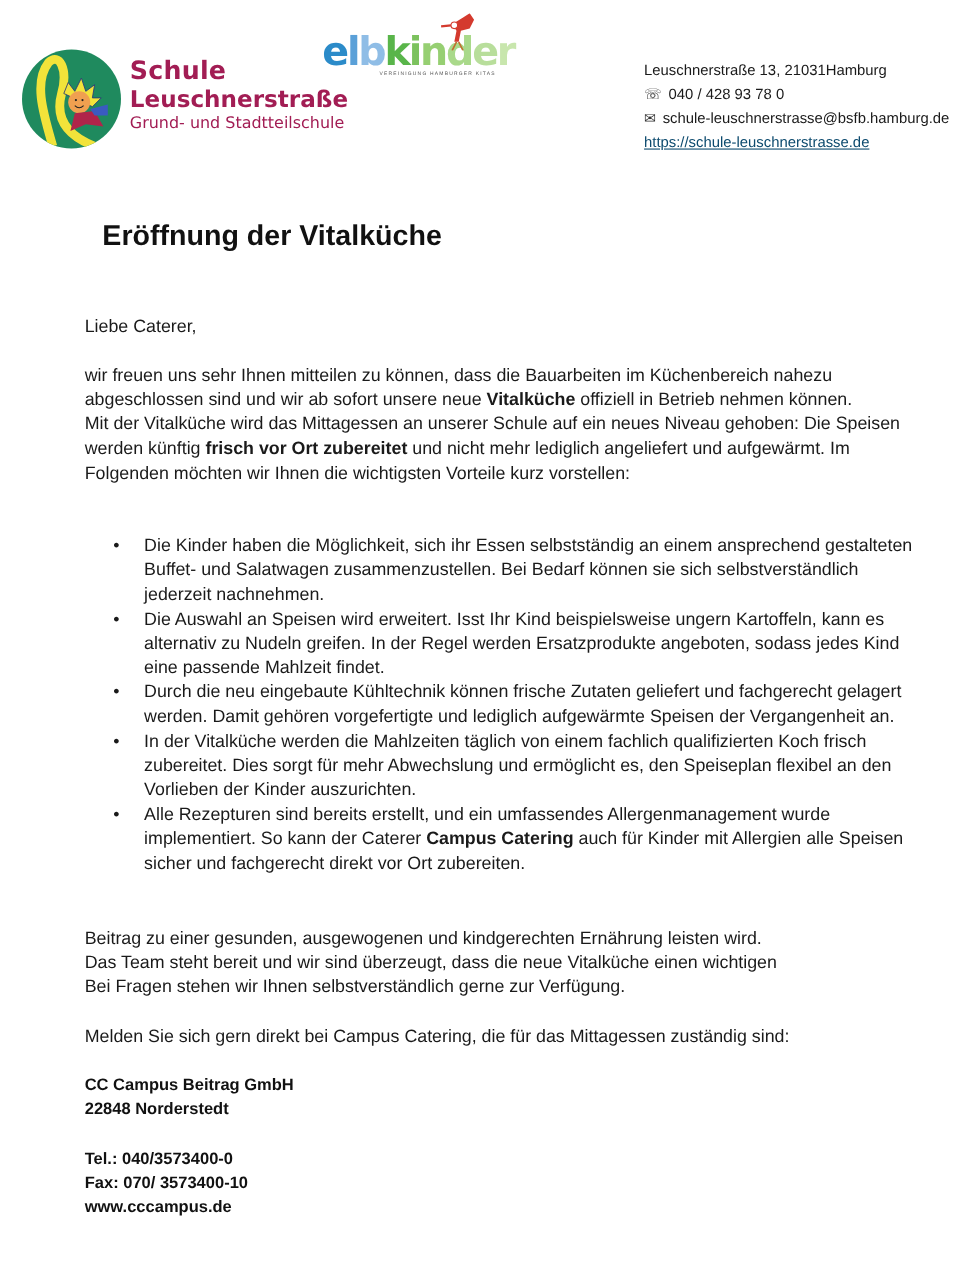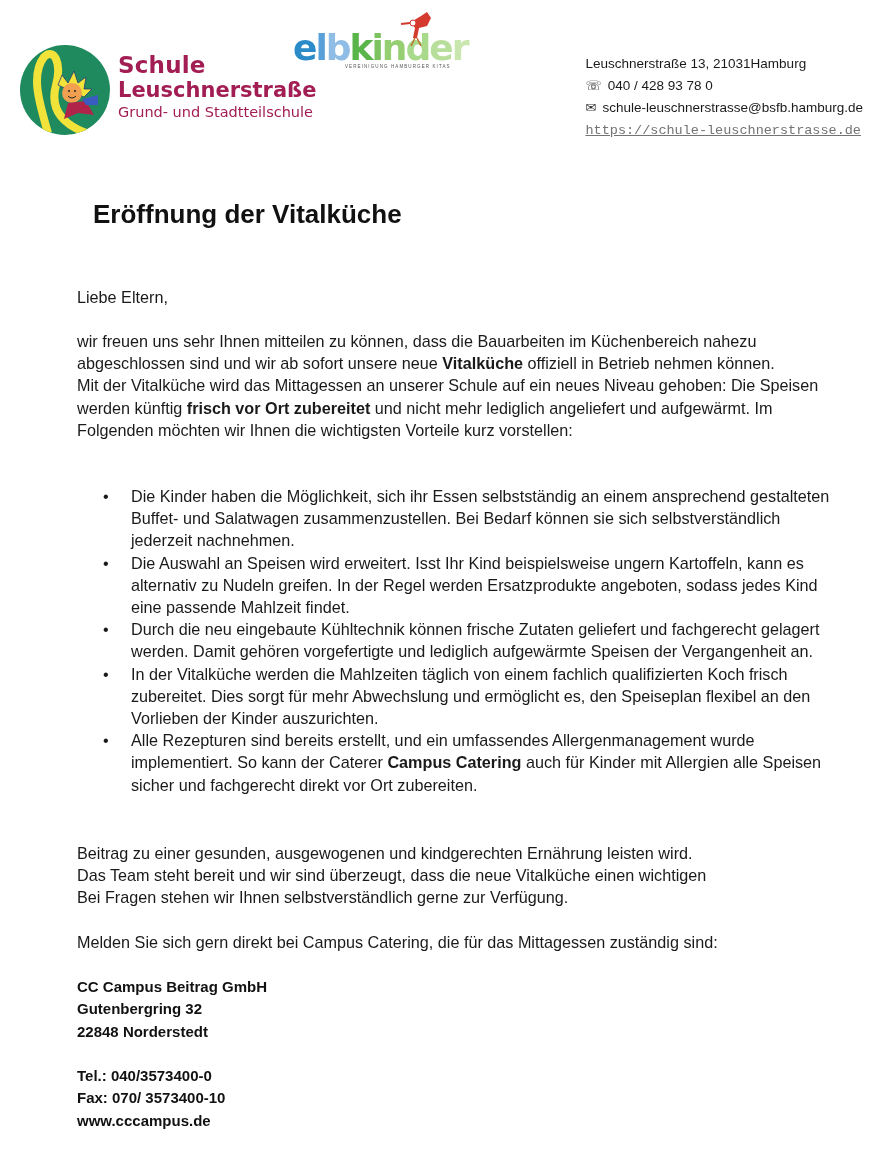--- a/index.html
+++ b/index.html
@@ -16,21 +16,21 @@
   .school-name .l3 { font-size: 14.5px; line-height: 20px; color: #a21d54; }
 
   .elb { position: absolute; left: 275px; top: 12px; width: 180px; height: 58px; }
   .elb-word { position: absolute; left: 0; top: 18px; font-family: "DejaVu Sans", sans-serif;
               font-weight: bold; font-size: 36px; letter-spacing: -2px; line-height: 36px; margin-left: 18px; }
   .elb-sub { position: absolute; left: 70px; top: 52px; font-size: 4.5px; letter-spacing: 1.1px;
              color: #555; white-space: nowrap; }
 
   .contact { position: absolute; right: 28px; top: 53px; 
              font-size: 13.5px; line-height: 22px; color: #1a1a1a; }
-  .contact .link { color: #737373; text-decoration: underline; font-family: Liberation Mono, monospace; }
+  .contact .link { color: #0c4a6e; text-decoration: underline; }
   .contact .ico { font-size: 13px; margin-right: 6px; color: #333; }
 
   
   .title { position: absolute; left: 77px; top: 183px; font-size: 26px; font-weight: bold;
            color: #111; margin: 16px; }
   .text { position: absolute; left: 77px; width: 760px; font-size: 16.2px; line-height: 22.2px; }
   .text b { font-weight: bold; }
   ul.bullets { position: absolute; left: 77px; top: 485px; width: 760px; margin: 0; padding: 0;
                list-style: none; font-size: 16.2px; line-height: 22.2px; }
   ul.bullets li { position: relative; padding-left: 54px; }
@@ -83,21 +83,21 @@
     <span class="ico">☏</span><span>040 / 428 93 78 0</span>
   </div>
   <div>
     <span class="ico">✉</span><span>schule-leuschnerstrasse@bsfb.hamburg.de</span>
   </div>
   <div><a class="link">https://schule-leuschnerstrasse.de</a></div>
 </div>
 
 <h1 class="title">Eröffnung der Vitalküche</h1>
 
-<div class="text" style="top:286px">Liebe Eltern,</div>
+<div class="text" style="top:286px">Liebe Caterer,</div>
 
 <div class="text" style="top:330px">
   <span>wir freuen uns sehr Ihnen mitteilen zu können, dass die Bauarbeiten im Küchenbereich nahezu abgeschlossen sind und wir ab sofort unsere neue </span><b>Vitalküche</b><span> offiziell in Betrieb nehmen können.</span><br>
   <span>Mit der Vitalküche wird das Mittagessen an unserer Schule auf ein neues Niveau gehoben: Die Speisen werden künftig </span><b>frisch vor Ort zubereitet</b><span> und nicht mehr lediglich angeliefert und aufgewärmt. Im Folgenden möchten wir Ihnen die wichtigsten Vorteile kurz vorstellen:</span>
 </div>
 
 <ul class="bullets">
   <li><span class="dot">•</span><span>Die Kinder haben die Möglichkeit, sich ihr Essen selbstständig an einem ansprechend gestalteten Buffet- und Salatwagen zusammenzustellen. Bei Bedarf können sie sich selbstverständlich jederzeit nachnehmen.</span></li>
   <li><span class="dot">•</span><span>Die Auswahl an Speisen wird erweitert. Isst Ihr Kind beispielsweise ungern Kartoffeln, kann es alternativ zu Nudeln greifen. In der Regel werden Ersatzprodukte angeboten, sodass jedes Kind eine passende Mahlzeit findet.</span></li>
   <li><span class="dot">•</span><span>Durch die neu eingebaute Kühltechnik können frische Zutaten geliefert und fachgerecht gelagert werden. Damit gehören vorgefertigte und lediglich aufgewärmte Speisen der Vergangenheit an.</span></li>
@@ -107,19 +107,18 @@
 
 <div class="text" style="top:842px">
   <div>Beitrag zu einer gesunden, ausgewogenen und kindgerechten Ernährung leisten wird.</div>
   <div>Das Team steht bereit und wir sind überzeugt, dass die neue Vitalküche einen wichtigen</div>
   <div>Bei Fragen stehen wir Ihnen selbstverständlich gerne zur Verfügung.</div>
 </div>
 <div class="text" style="top:931px">Melden Sie sich gern direkt bei Campus Catering, die für das Mittagessen zuständig sind:</div>
 
 <div class="cc">
   <div>CC Campus Beitrag GmbH</div>
-  <div>Gutenbergring 32</div>
   <div>22848 Norderstedt</div>
   <div class="gap"></div>
   <div>Tel.: 040/3573400-0</div>
   <div>Fax: 070/ 3573400-10</div>
   <div>www.cccampus.de</div>
 </div>
 
 </body></html>

